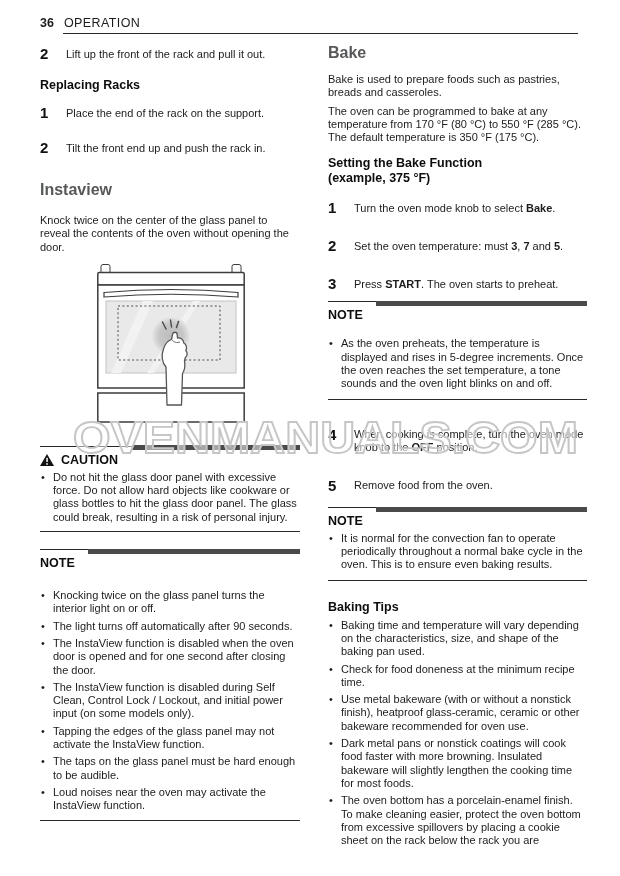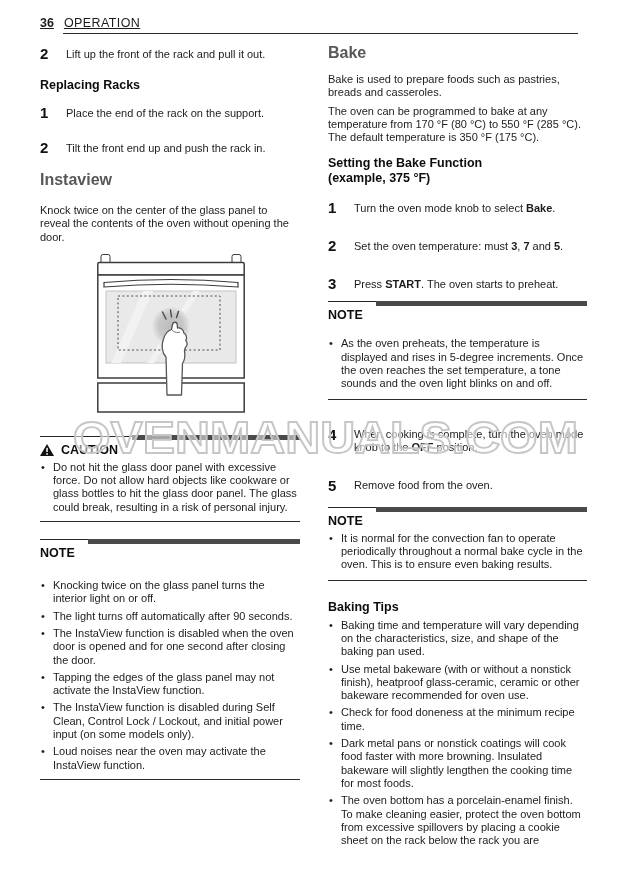--- a/index.html
+++ b/index.html
@@ -3,21 +3,21 @@
 <meta charset="utf-8">
 <style>
   * { margin:0; padding:0; box-sizing:border-box; }
   html,body { background:#ffffff; }
   .page {
     position:relative; width:620px; height:876px; background:#ffffff;
     font-family:"Liberation Sans", sans-serif; color:#1c1c1c; overflow:hidden;
   }
   
   .pagehead { position:absolute; left:40px; top:16px; width:538px; }
-  .pagehead .row { display:flex; gap:10px; align-items:baseline; font-size:12.5px;text-decoration:underline; }
+  .pagehead .row { display:flex; gap:10px; align-items:baseline; font-size:12.5px; }
   .pagehead .pageno { font-weight:700; }
   .pagehead .sect { letter-spacing:0.4px; }
   .pagehead .rule { margin-left:23px; margin-top:3px; border-top:1.3px solid #2a2a2a; }
   
   .col { position:absolute; top:0; }
   .col-left  { left:40px;  width:260px; }
   .col-right { left:328px; width:259px; }
   
   .body-text { font-size:11px; line-height:13.3px; color:#1c1c1c; }
   h2.gray { font-size:16px; line-height:18px; font-weight:700; color:#57585a; }
@@ -67,21 +67,21 @@
 
     <div class="step" style="margin-top:12px">
       <span class="num">1</span>
       <div class="txt">Place the end of the rack on the support.</div>
     </div>
     <div class="step" style="margin-top:20px">
       <span class="num">2</span>
       <div class="txt">Tilt the front end up and push the rack in.</div>
     </div>
 
-    <h2 class="gray" style="margin-top:16px">Instaview</h2>
+    <h2 class="gray" style="margin-top:26px">Instaview</h2>
     <p class="body-text" style="margin-top:15px">Knock twice on the center of the glass panel to reveal the contents of the oven without opening the door.</p>
 
     <div class="oven-fig" style="margin-top:9px">
       <svg width="148" height="160" viewBox="0 0 148 160">
         <defs>
           <radialGradient id="glow" cx="50%" cy="50%" r="50%">
             <stop offset="0%" stop-color="#bcbcbc"></stop>
             <stop offset="65%" stop-color="#c7c7c7"></stop>
             <stop offset="100%" stop-color="#e6e6e6"></stop>
           </radialGradient>
@@ -146,22 +146,23 @@
     <div style="margin-top:17px">
       <div class="note-rule">
           <div class="thin"></div>
           <div class="thick"></div>
         </div>
       <div class="callout-title" style="margin-top:2px">NOTE</div>
       <ul class="dotlist" style="margin-top:19px">
         <li>Knocking twice on the glass panel turns the interior light on or off.</li>
         <li>The light turns off automatically after 90 seconds.</li>
         <li>The InstaView function is disabled when the oven door is opened and for one second after closing the door.</li>
+        <li>The InstaView function is disabled during Self Clean, Control Lock / Lockout, and initial power input (on some models only).</li>
         <li>Tapping the edges of the glass panel may not activate the InstaView function.</li>
-        <li>The InstaView function is disabled during Self Clean, Control Lock / Lockout, and initial power input (on some models only).</li>
+        <li>The taps on the glass panel must be hard enough to be audible.</li>
         <li>Loud noises near the oven may activate the InstaView function.</li>
       </ul>
       <div class="endline" style="margin-top:7px"></div>
     </div>
   </div>
 
   <div class="col col-right">
 
     <h2 class="gray" style="margin-top:44px">Bake</h2>
     <p class="body-text" style="margin-top:11px">Bake is used to prepare foods such as pastries, breads and casseroles.</p>
@@ -214,22 +215,22 @@
       <div class="callout-title" style="margin-top:2px">NOTE</div>
       <ul class="dotlist" style="margin-top:3px">
         <li>It is normal for the convection fan to operate periodically throughout a normal bake cycle in the oven. This is to ensure even baking results.</li>
       </ul>
       <div class="endline" style="margin-top:8px"></div>
     </div>
 
     <h3 class="bold" style="margin-top:19px">Baking Tips</h3>
     <ul class="dotlist" style="margin-top:4px">
       <li>Baking time and temperature will vary depending on the characteristics, size, and shape of the baking pan used.</li>
+      <li>Check for food doneness at the minimum recipe time.</li>
       <li>Use metal bakeware (with or without a nonstick finish), heatproof glass-ceramic, ceramic or other bakeware recommended for oven use.</li>
-      <li>Check for food doneness at the minimum recipe time.</li>
       <li>Dark metal pans or nonstick coatings will cook food faster with more browning. Insulated bakeware will slightly lengthen the cooking time for most foods.</li>
       <li>The oven bottom has a porcelain-enamel finish. To make cleaning easier, protect the oven bottom from excessive spillovers by placing a cookie sheet on the rack below the rack you are</li>
     </ul>
   </div>
 
   <div class="watermark">
     <svg width="510" height="52" viewBox="0 0 510 52">
       <text x="0" y="42" font-family="Liberation Sans, sans-serif" font-size="44" font-weight="bold" textLength="505" lengthAdjust="spacingAndGlyphs" fill="rgba(255,255,255,0.5)" stroke="#c6c6c6" stroke-width="1.8">OVENMANUALS.COM</text>
     </svg>
   </div>

